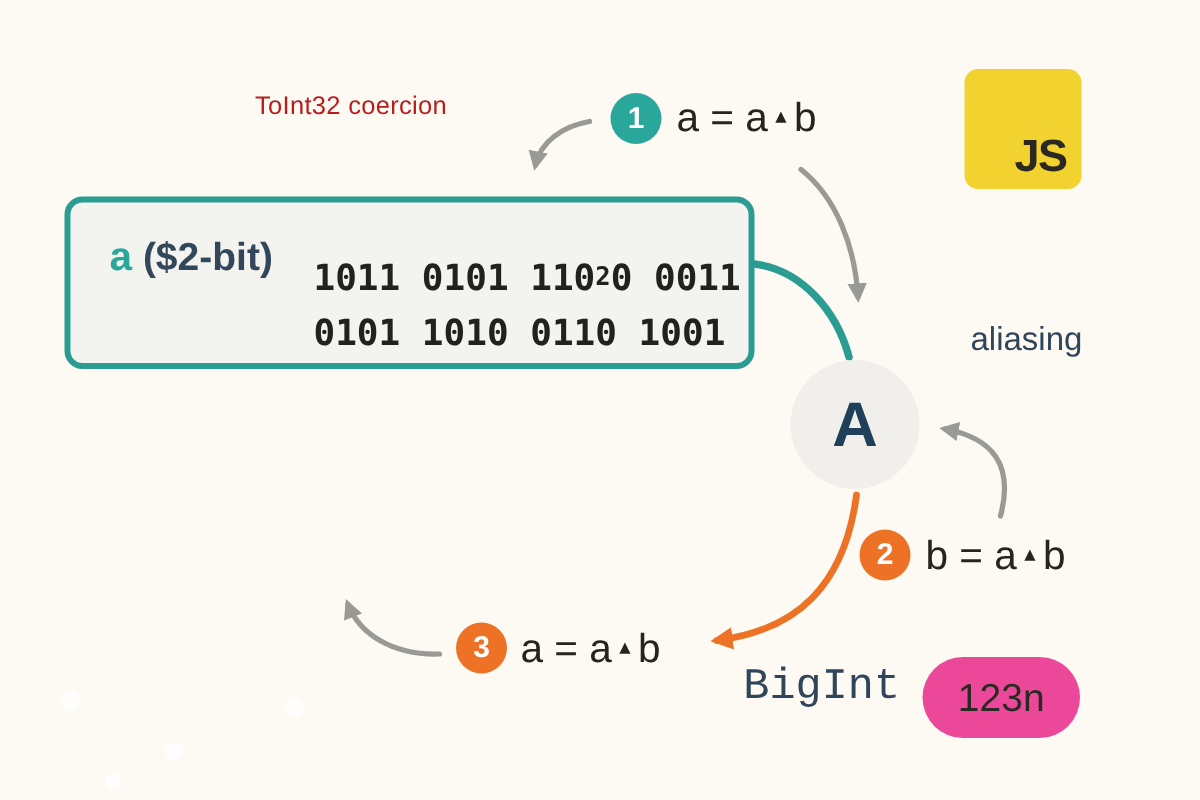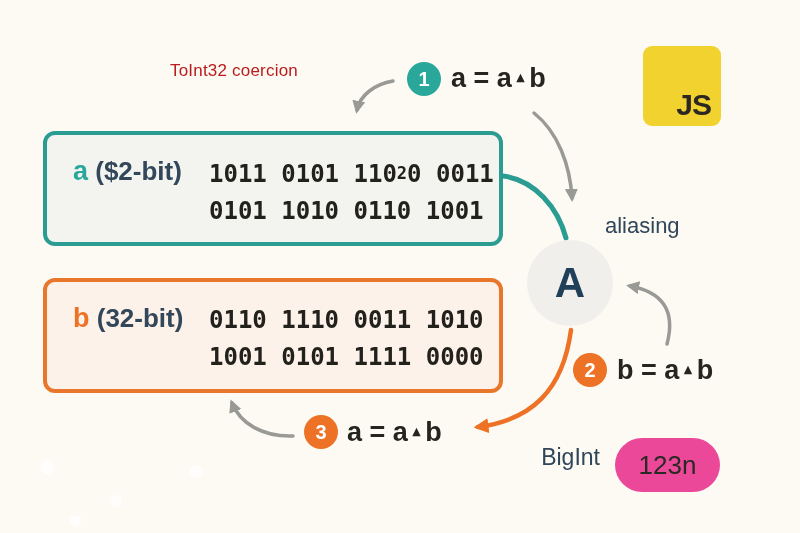--- a/index.html
+++ b/index.html
@@ -22,21 +22,21 @@
   
   .badge {
     position:absolute; width:34px; height:34px; border-radius:50%; z-index:3;
     display:flex; align-items:center; justify-content:center;
     color:#ffffff; font-size:20px; font-weight:bold;
   }
   .badge.teal { background:#2aa79b; }
   .badge.orange { background:#ed7226; }
   .equation {
     position:absolute; z-index:3;
-    font-size:27px; font-weight:bold; color:#25241e; white-space:nowrap;
+    font-size:27px; font-weight:normal; color:#25241e; white-space:nowrap;
   }
   .equation .caret { font-size:15px; vertical-align:5px; margin:0 5px; }
   #step1-badge { left:407px; top:62px; }
   #step1-eq    { left:451px; top:63px; }
   #step2-badge { left:573px; top:353px; }
   #step2-eq    { left:617px; top:355px; }
   #step3-badge { left:304px; top:415px; }
   #step3-eq    { left:347px; top:417px; }
 
   
@@ -56,43 +56,43 @@
   .var-box.a { top:131px; border:4px solid #2b9c92; background:#f3f4f0; }
   .var-box.b { top:278px; border:4px solid #e8762b; background:#fdf2e9; }
   .var-label {
     margin-left:26px; padding-top:21px; width:136px; white-space:nowrap;
     font-size:26px; font-weight:bold; color:#33475a;
   }
   .var-label .vname { font-size:27px; }
   .var-box.a .vname { color:#2aa79b; }
   .var-box.b .vname { color:#ed7226; }
   .binary {
-    padding-top:20px; font-family:"DejaVu Sans Mono", monospace;
+    padding-top:32px; font-family:"DejaVu Sans Mono", monospace;
     font-size:24px; font-weight:bold; color:#22211c; line-height:37px;
     white-space:nowrap;
   }
   .binary .glitch-sup { font-size:17px; vertical-align:3px; }
 
   
   .alias-circle {
     position:absolute; left:527px; top:240px; width:86px; height:86px; z-index:2;
     border-radius:50%; background:#f0efeb;
     display:flex; align-items:center; justify-content:center;
   }
   .alias-circle span { font-size:42px; font-weight:bold; color:#20405a; }
 
   .alias-caption {
-    position:absolute; left:605px; top:212px; z-index:3;
+    position:absolute; left:647px; top:212px; z-index:3;
     font-size:22px; color:#31455a; line-height:28px;
   }
 
   
   .bigint-label {
     position:absolute; right:200px; top:444px; z-index:3;
-    font-size:23px; color:#31455a; line-height:27px; text-align:left;
+    font-size:29px; color:#31455a; line-height:27px; text-align:left;font-family:Liberation Mono, monospace;
   }
   .bigint-pill {
     position:absolute; left:615px; top:438px; width:105px; height:54px; z-index:2;
     background:#ec4899; border-radius:27px;
     display:flex; align-items:center; justify-content:center;
     font-size:26px; color:#2a2923;
   }
 
   .dot { position:absolute; border-radius:50%; background:rgba(255,255,255,0.8); z-index:0; }
 </style>
@@ -135,27 +135,20 @@
   </div>
 
   <div class="var-box a">
     <div class="var-label"><span class="vname">a</span><span> ($2-bit)</span></div>
     <div class="binary">
       <div><span>1011 0101 110</span><span class="glitch-sup">2</span><span>0 0011</span></div>
       <div>0101 1010 0110 1001</div>
     </div>
   </div>
 
-  <div class="var-box b">
-    <div class="var-label"><span class="vname">b</span><span> (32-bit)</span></div>
-    <div class="binary">
-      <div>0110 1110 0011 1010</div>
-      <div>1001 0101 1111 0000</div>
-    </div>
-  </div>
 
   <div class="alias-circle">
     <span>A</span>
   </div>
   <div class="alias-caption">
     <div>aliasing</div>
   </div>
 
   <div class="badge orange" id="step2-badge">
     <span>2</span>

